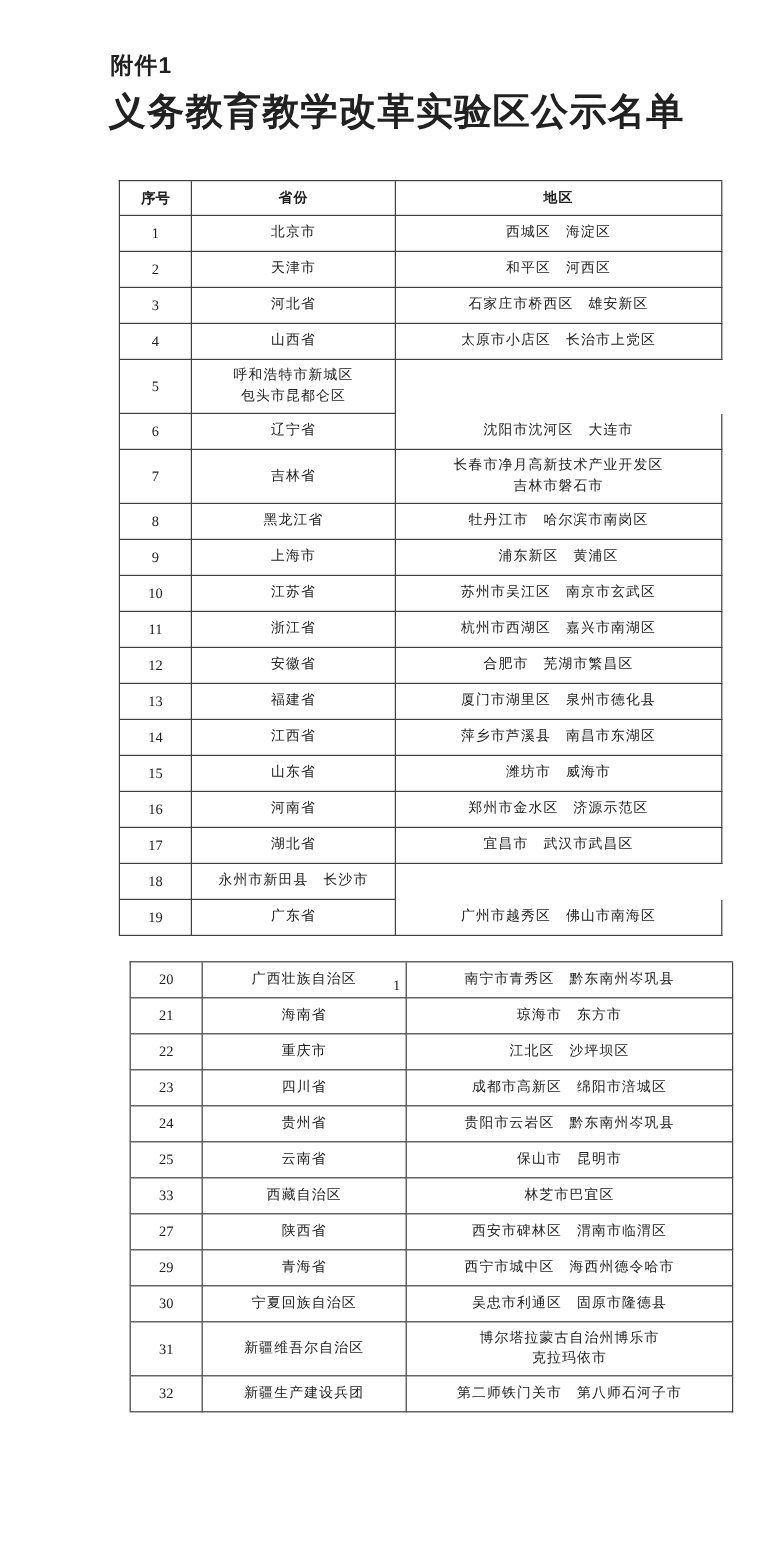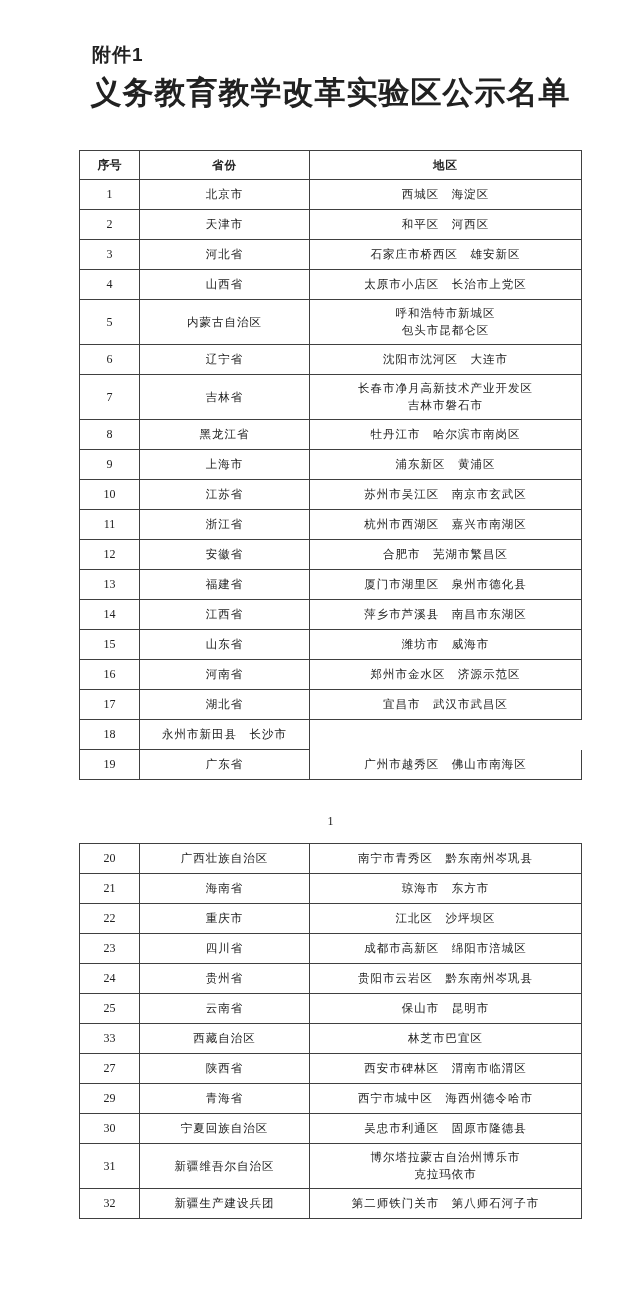--- a/index.html
+++ b/index.html
@@ -39,22 +39,22 @@
     color: var(--text);
     white-space: nowrap;
   }
   .doc-table {
     position: absolute;
     left: 79px;
     width: 503px;
     border-top: 1px solid var(--border);
     border-left: 1px solid var(--border);
   }
-  #table1 { top: 150px; }
-  #table2 { top: 843px; }
+  #table1 { top: 150px; margin-left: 20px; }
+  #table2 { top: 801px; margin-left: 29px; }
   .t-row {
     display: grid;
     grid-template-columns: 60px 170px 272px;
   }
   .cell {
     border-right: 1px solid var(--border);
     border-bottom: 1px solid var(--border);
     min-height: 30px;
     display: flex;
     flex-direction: column;
@@ -123,21 +123,20 @@
     </div>
     <div class="t-row">
       <div class="cell c-no">4</div>
       <div class="cell c-prov">山西省</div>
       <div class="cell c-region">
         <span class="line">太原市小店区　长治市上党区</span>
       </div>
     </div>
     <div class="t-row">
       <div class="cell c-no">5</div>
-      <div class="cell c-prov">内蒙古自治区</div>
       <div class="cell c-region">
         <span class="line">呼和浩特市新城区</span>
         <span class="line">包头市昆都仑区</span>
       </div>
     </div>
     <div class="t-row">
       <div class="cell c-no">6</div>
       <div class="cell c-prov">辽宁省</div>
       <div class="cell c-region">
         <span class="line">沈阳市沈河区　大连市</span>

